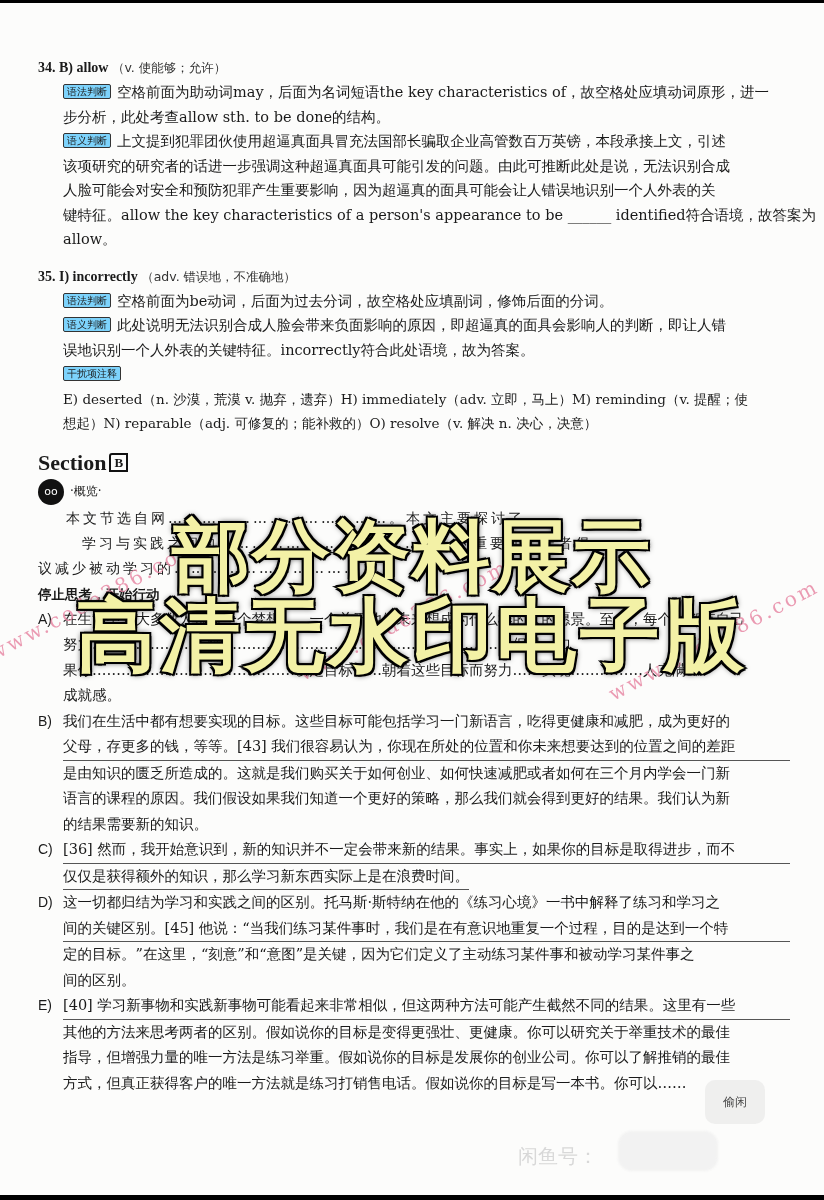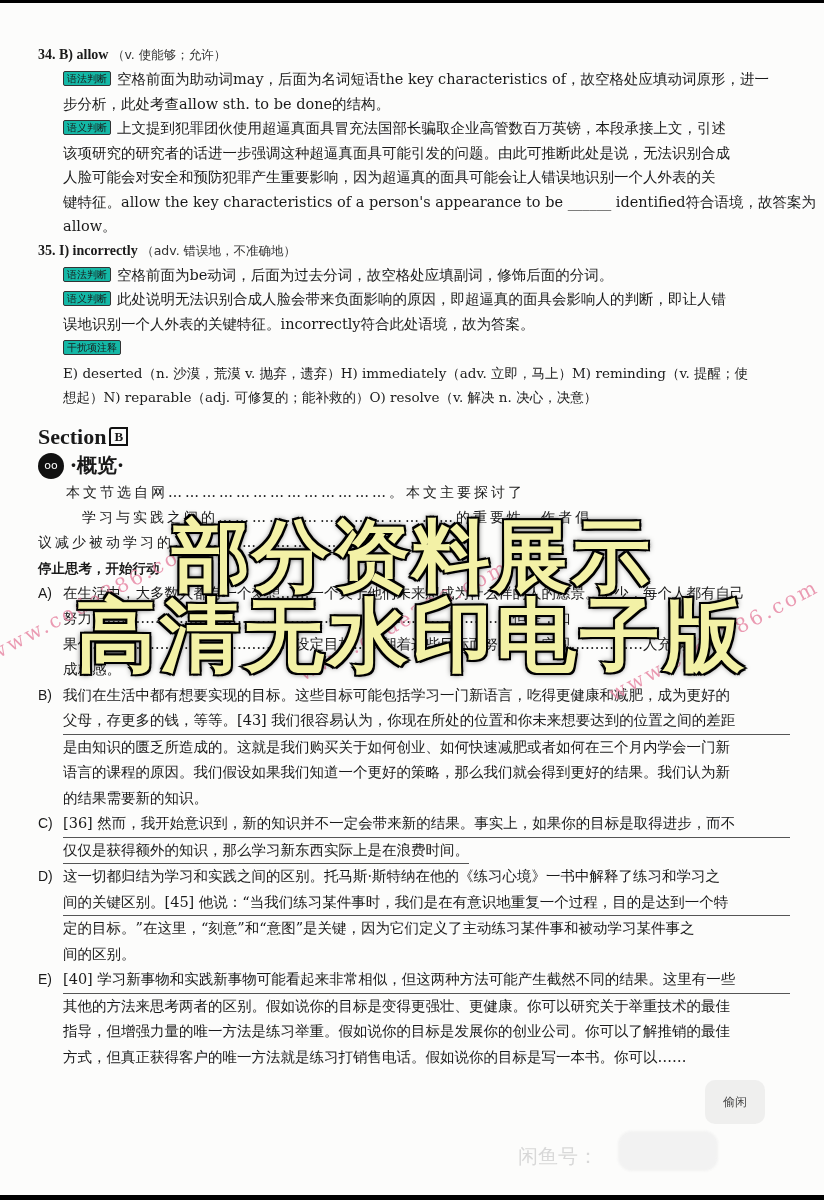--- a/index.html
+++ b/index.html
@@ -1,35 +1,35 @@
 <!DOCTYPE html>
 <html><head>
 <meta charset="utf-8">
 <style>
   html, body { margin:0; padding:0; }
   body { width:824px; height:1200px; background:#000; position:relative; overflow:hidden;
          font-family:"DejaVu Serif", serif; color:#1a1a1a; }
   .page { position:absolute; left:0; top:3px; width:824px; height:1192px; background:#fcfcfb; overflow:hidden; }
   .content { position:absolute; left:38px; top:40px; width:752px; }
   .line { font-size:14.5px; line-height:24.5px; white-space:nowrap; }
-  .q-head { font-size:14px; line-height:24px; font-weight:bold; font-family:"Liberation Serif", serif; }
+  .q-head { font-size:14px; line-height:24px; font-weight:bold; font-family:"Liberation Serif", serif;margin-top:13px; }
   .q-head .gloss { font-weight:normal; font-family:"DejaVu Sans", sans-serif; font-size:12.5px; color:#333; }
   .indent { padding-left:25px; }
   .tag { display:inline-block; border:1px solid #333; border-radius:2px; font-size:10px; line-height:13px;
-         padding:0 3px; margin-right:6px; font-family:"DejaVu Sans", sans-serif; vertical-align:2px; background:#14b8a6; }
+         padding:0 3px; margin-right:6px; font-family:"DejaVu Sans", sans-serif; vertical-align:2px; background:#7dd3fc; }
   .para { font-size:14.5px; line-height:25.5px; position:relative; padding-left:25px; text-align:justify; }
   .para .lbl { position:absolute; left:0; top:0; font-family:"Liberation Sans", sans-serif; font-size:14px; }
   .ul { border-bottom:1.5px solid #555; }
   .section-title { font-family:"Liberation Serif", serif; font-weight:bold; font-size:22px; margin-top:12px; line-height:30px; }
   .section-badge { display:inline-block; border:2px solid #111; font-size:13px; line-height:15px; padding:0 3px;
                    margin-left:3px; vertical-align:3px; border-radius:3px 0 0 0; }
   .overview { display:flex; align-items:center; margin-top:0; height:28px; }
   .glasses { width:26px; height:26px; border-radius:50%; background:#111; color:#fff; font-size:11px;
              display:flex; align-items:center; justify-content:center; margin-right:6px; font-family:"DejaVu Sans", sans-serif; }
-  .overview-label { font-weight:bold; font-size:20px; }
+  .overview-label { font-weight:normal; font-size:12px; }
   .intro { font-size:14px; line-height:25px; letter-spacing:3px; text-indent:2em; }
   .passage-title { font-weight:bold; font-size:13.5px; line-height:26px; }
   .overlay { position:absolute; left:0; width:824px; text-align:center; font-family:"DejaVu Sans", sans-serif;
              font-weight:bold; color:#f3f1a6; -webkit-text-stroke:3px #111; paint-order:stroke fill;
              text-shadow: 0 0 6px #000, 2px 2px 0 #000, -2px -2px 0 #000, 2px -2px 0 #000, -2px 2px 0 #000; }
   .ov1 { top:502px; font-size:78px; letter-spacing:2px; }
   .ov2 { top:580px; font-size:80px; letter-spacing:4px; }
   .wm { position:absolute; color:#e88aa6; font-family:"DejaVu Serif", serif; font-size:20px; letter-spacing:3px;
         transform:rotate(-28deg); transform-origin:left center; opacity:0.85; white-space:nowrap; }
   .blur-box { position:absolute; background:rgba(240,240,240,0.85); border-radius:14px; filter:blur(1px); }

